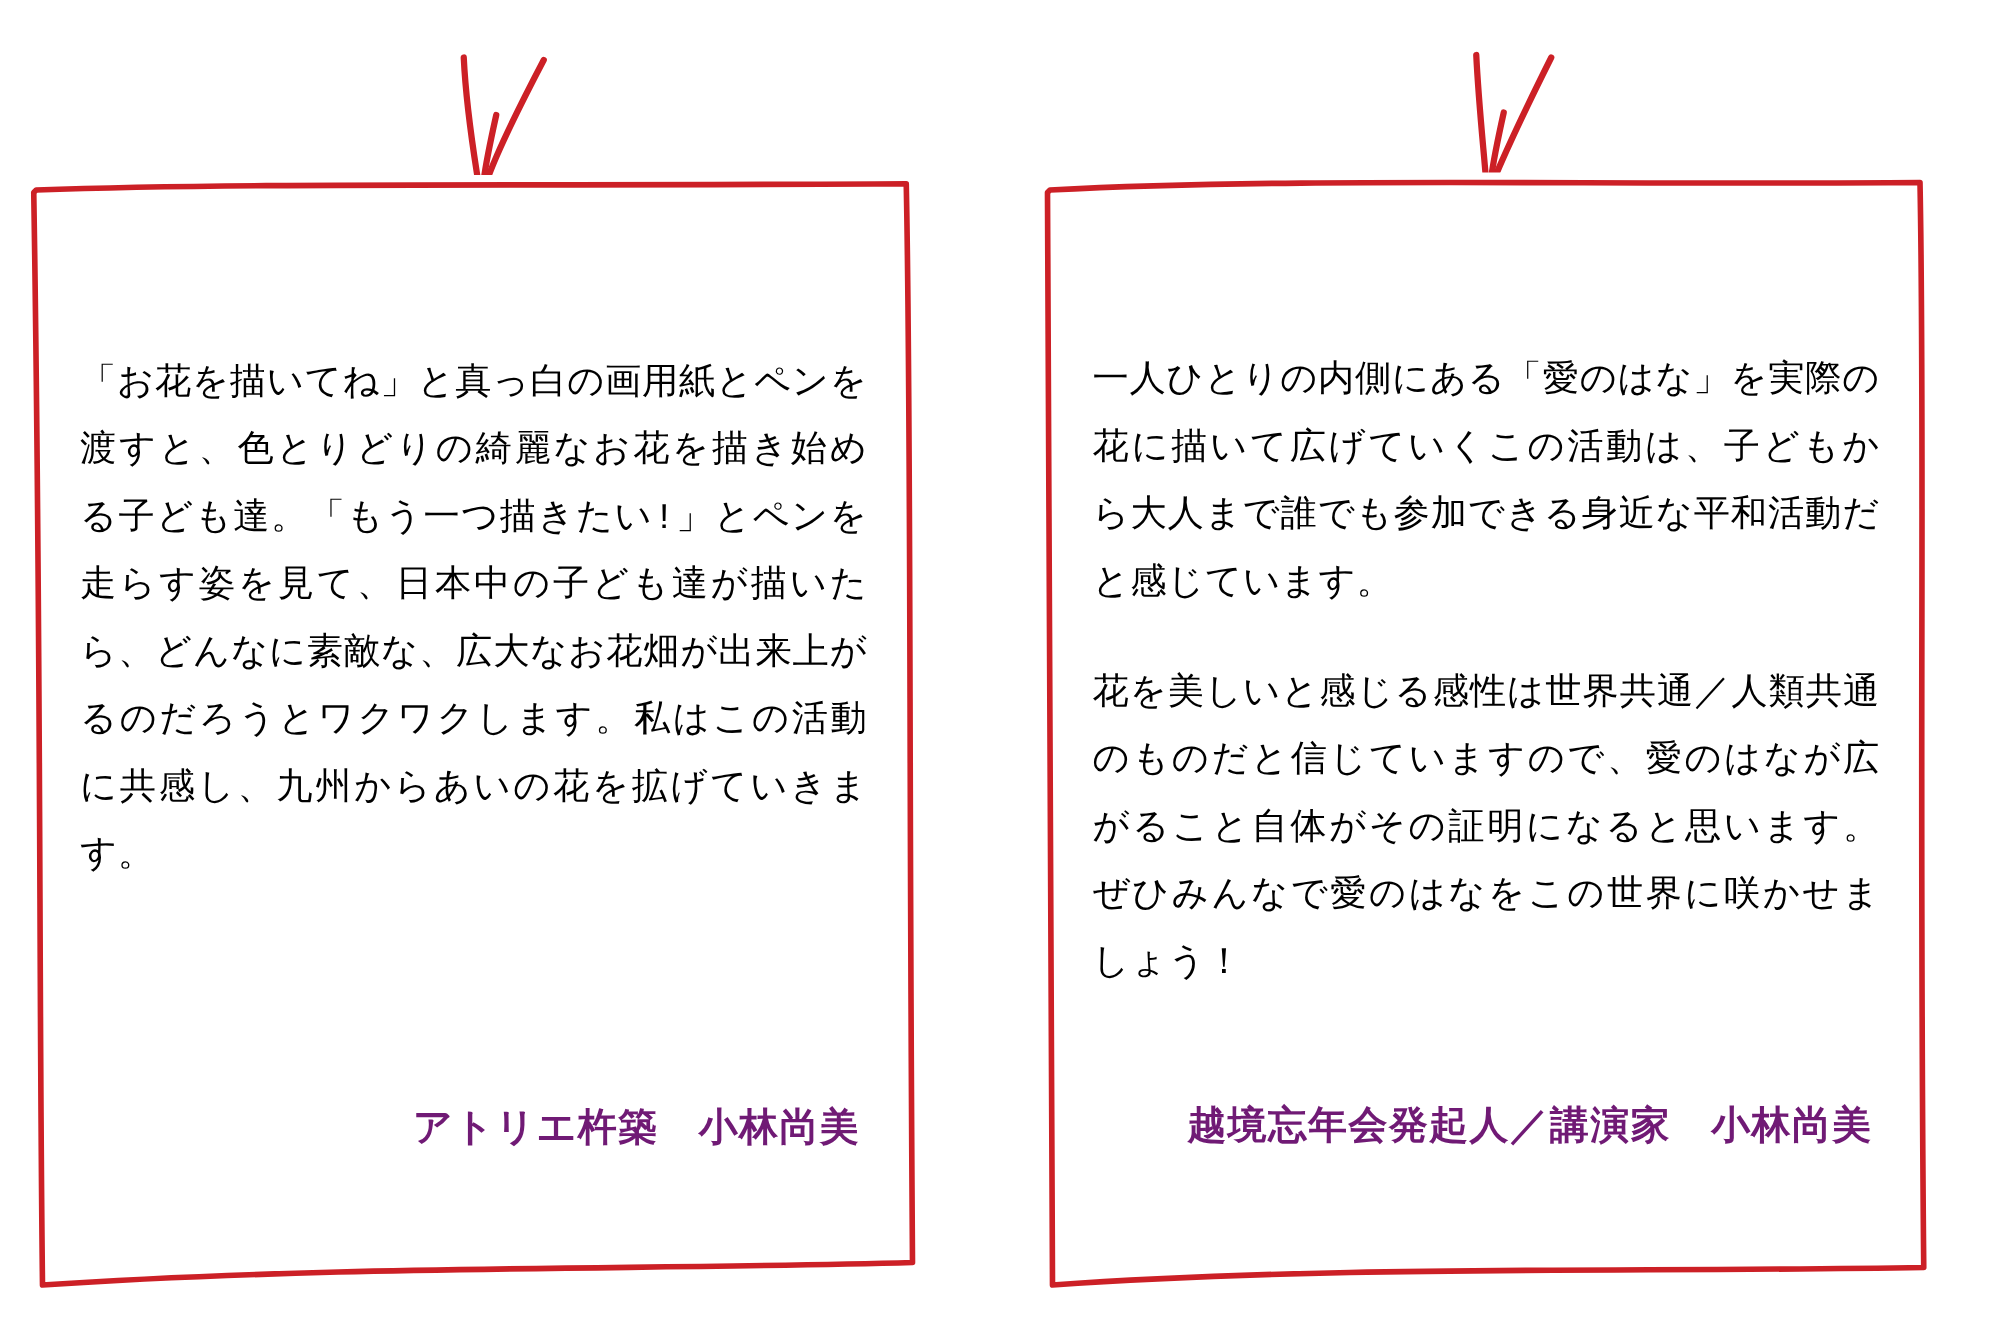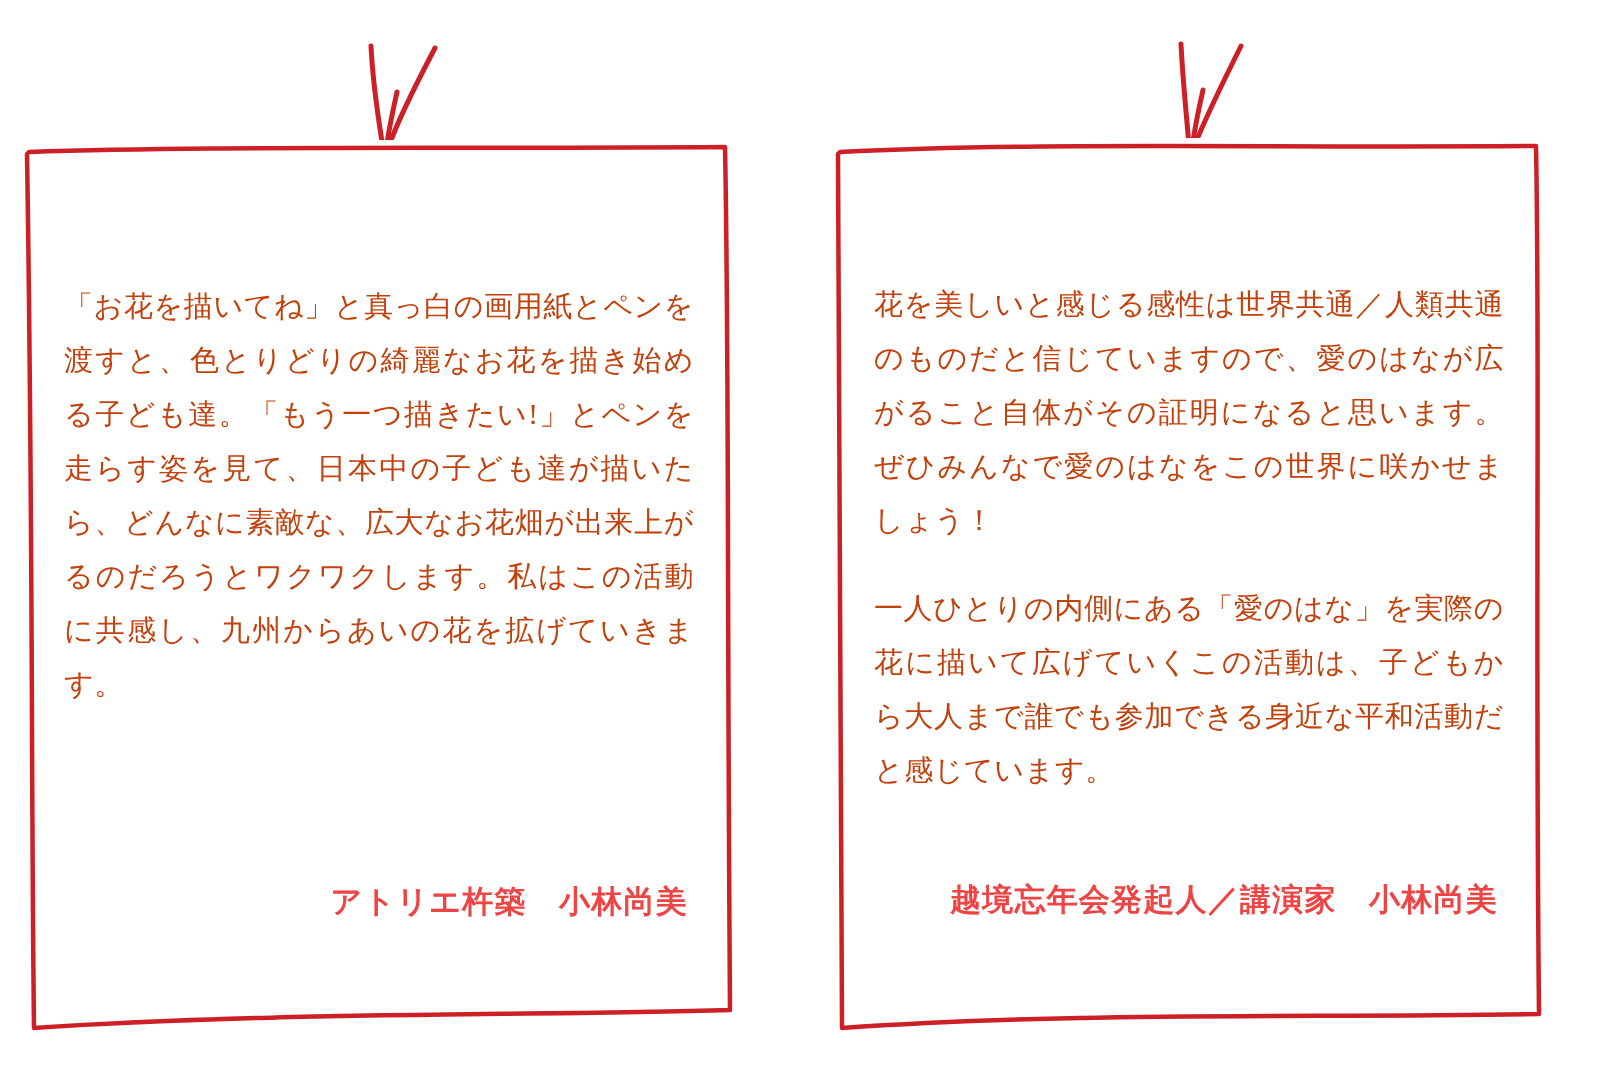--- a/index.html
+++ b/index.html
@@ -46,35 +46,35 @@
     padding: 140px 40px 40px 42px;
     box-sizing: border-box;
     display: flex;
     flex-direction: column;
   }
 
   .para {
     font-size: 29px;
     line-height: 1.86;
     letter-spacing: 0.02em;
-    color: #c2410c;
+    color: #000000;
     text-align: justify;
     text-justify: inter-character;
     margin: 0 0 34px 0;
-    font-family: Liberation Serif, serif;
+    font-family: Liberation Mono, monospace;
   }
   .para:last-of-type { margin-bottom: 0; }
 
   .signature {
     margin-top: auto;
     text-align: right;
     font-size: 31px;
     font-weight: bold;
     letter-spacing: 0.04em;
-    color: #ef4444;
+    color: #701a75;
     padding-right: 6px;
     padding-bottom: 72px;
     font-family: Liberation Sans, sans-serif;
   }
 
   
   .ribbon {
     position: absolute;
     width: 180px;
     height: 130px;
@@ -123,19 +123,19 @@
     </svg>
   </div>
 
   <div class="card" id="card-right">
     <div class="card-frame">
       <svg viewBox="0 0 712 895" preserveAspectRatio="none" xmlns="http://www.w3.org/2000/svg">
         <path d="M8 14 C 200 4, 420 10, 704 8 C 708 210, 703 470, 707 876 C 470 880, 240 874, 10 890 C 7 630, 10 360, 6 16 Z" fill="none" stroke="#cc2026" stroke-width="4.5" stroke-linejoin="round"></path>
       </svg>
     </div>
     <div class="card-body">
+      <p class="para">一人ひとりの内側にある「愛のはな」を実際の花に描いて広げていくこの活動は、子どもから大人まで誰でも参加できる身近な平和活動だと感じています。</p>
       <p class="para">花を美しいと感じる感性は世界共通／人類共通のものだと信じていますので、愛のはなが広がること自体がその証明になると思います。ぜひみんなで愛のはなをこの世界に咲かせましょう！</p>
-      <p class="para">一人ひとりの内側にある「愛のはな」を実際の花に描いて広げていくこの活動は、子どもから大人まで誰でも参加できる身近な平和活動だと感じています。</p>
       <div class="signature">越境忘年会発起人／講演家　小林尚美</div>
     </div>
   </div>
 
 </div>
 
 </body></html>

